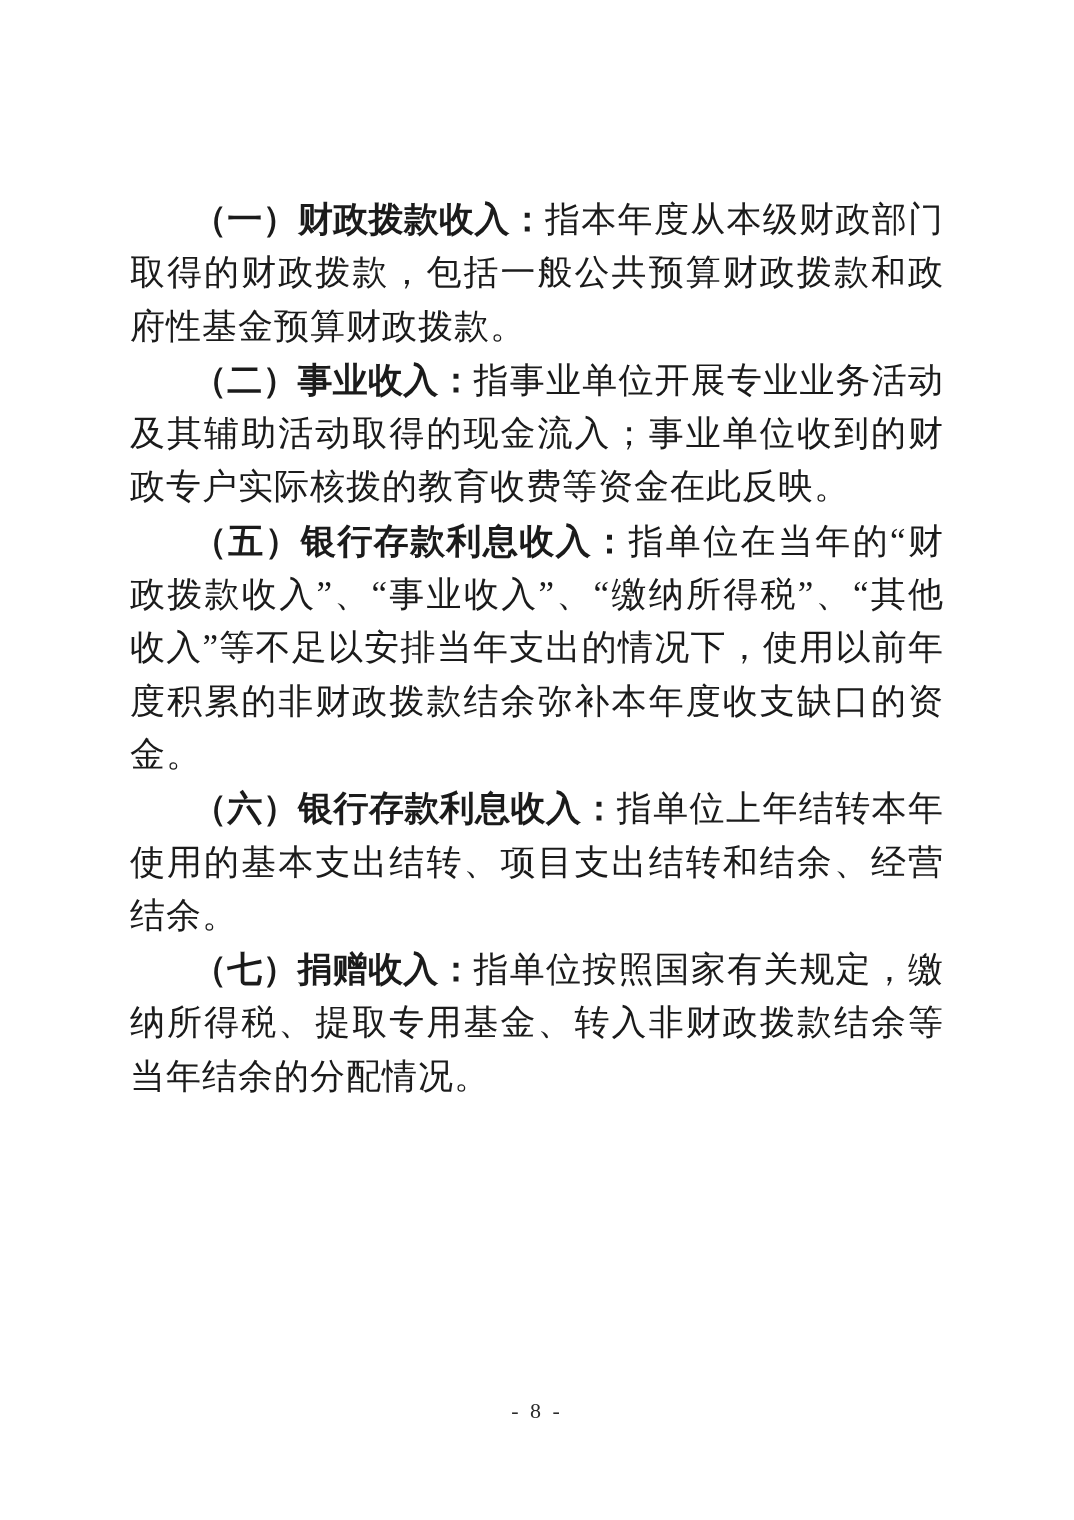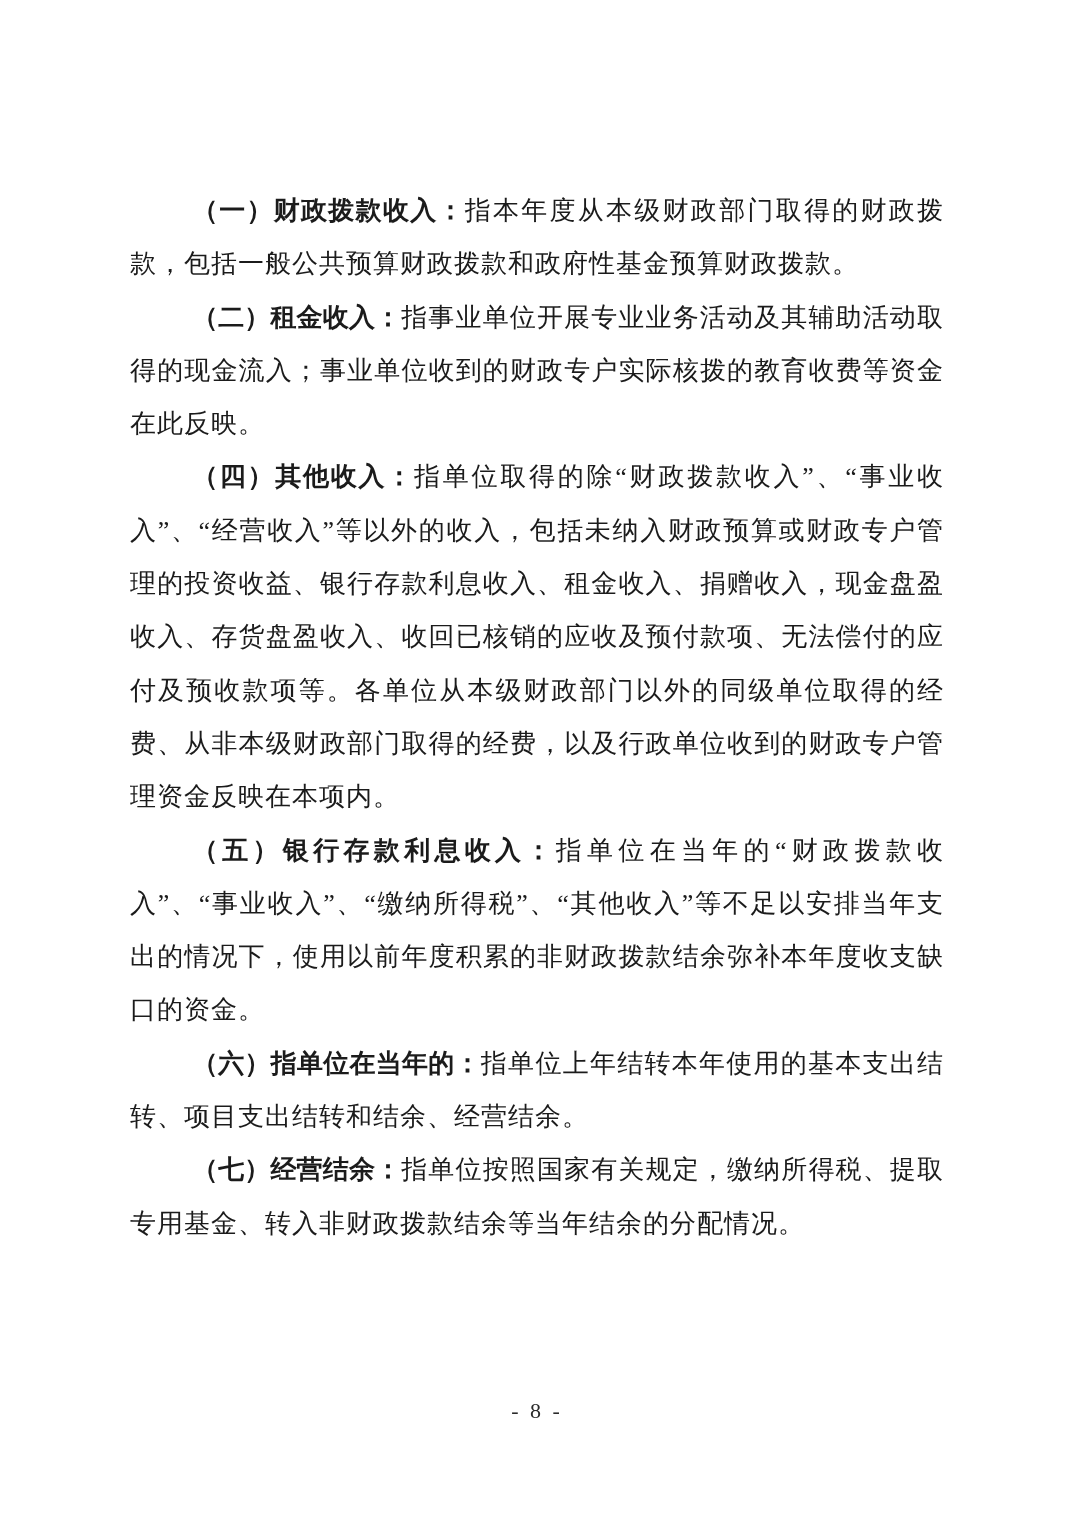--- a/index.html
+++ b/index.html
@@ -11,24 +11,24 @@
     width: 1074px;
     height: 1520px;
     margin: 0 auto;
     background: #ffffff;
     font-family: "Liberation Serif", "DejaVu Serif", serif;
     overflow: hidden;
   }
   .content {
     position: absolute;
     left: 130px;
-    top: 184px;
+    top: 192px;
     width: 814px;
     color: #1b1b1b;
-    font-size: 26px;
+    font-size: 35px;
     line-height: 53.3px;
     text-align: justify;
     letter-spacing: 1px;
   }
   .content p {
     text-indent: 62px;
     margin: 0;
   }
   .para-heading {
     font-weight: 700;
@@ -46,20 +46,19 @@
     letter-spacing: 3px;
     font-family: "Liberation Serif", "DejaVu Serif", serif;
   }
 </style>
 </head>
 <body>
 
 <div class="page">
   <div class="content">
     <p><span class="para-heading">（一）财政拨款收入：</span><span>指本年度从本级财政部门取得的财政拨款，包括一般公共预算财政拨款和政府性基金预算财政拨款。</span></p>
-    <p><span class="para-heading">（二）租金收入：</span><span>指事业单位开展专业业务活动及其辅助活动取得的现金流入；事业单位收到的财政专户实际核拨的教育收费等资金在此反映。</span></p>
-    <p><span class="para-heading">（四）其他收入：</span><span>指单位取得的除“财政拨款收入”、“事业收入”、“经营收入”等以外的收入，包括未纳入财政预算或财政专户管理的投资收益、银行存款利息收入、租金收入、捐赠收入，现金盘盈收入、存货盘盈收入、收回已核销的应收及预付款项、无法偿付的应付及预收款项等。各单位从本级财政部门以外的同级单位取得的经费、从非本级财政部门取得的经费，以及行政单位收到的财政专户管理资金反映在本项内。</span></p>
+    <p><span class="para-heading">（二）事业收入：</span><span>指事业单位开展专业业务活动及其辅助活动取得的现金流入；事业单位收到的财政专户实际核拨的教育收费等资金在此反映。</span></p>
     <p><span class="para-heading">（五）银行存款利息收入：</span><span>指单位在当年的“财政拨款收入”、“事业收入”、“缴纳所得税”、“其他收入”等不足以安排当年支出的情况下，使用以前年度积累的非财政拨款结余弥补本年度收支缺口的资金。</span></p>
-    <p><span class="para-heading">（六）指单位在当年的：</span><span>指单位上年结转本年使用的基本支出结转、项目支出结转和结余、经营结余。</span></p>
-    <p><span class="para-heading">（七）经营结余：</span><span>指单位按照国家有关规定，缴纳所得税、提取专用基金、转入非财政拨款结余等当年结余的分配情况。</span></p>
+    <p><span class="para-heading">（六）银行存款利息收入：</span><span>指单位上年结转本年使用的基本支出结转、项目支出结转和结余、经营结余。</span></p>
+    <p><span class="para-heading">（七）捐赠收入：</span><span>指单位按照国家有关规定，缴纳所得税、提取专用基金、转入非财政拨款结余等当年结余的分配情况。</span></p>
   </div>
   <div class="page-number">- 8 -</div>
 </div>
 
 </body></html>

